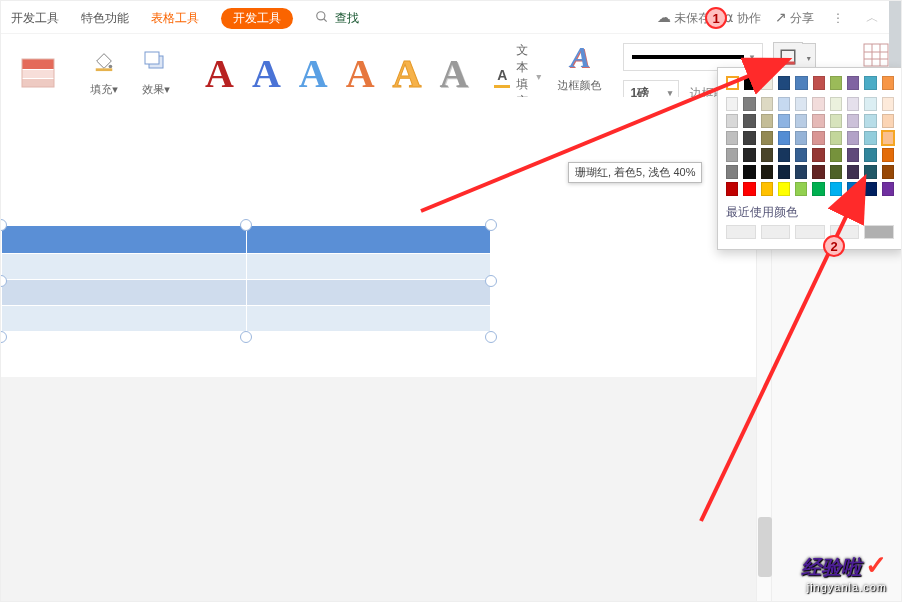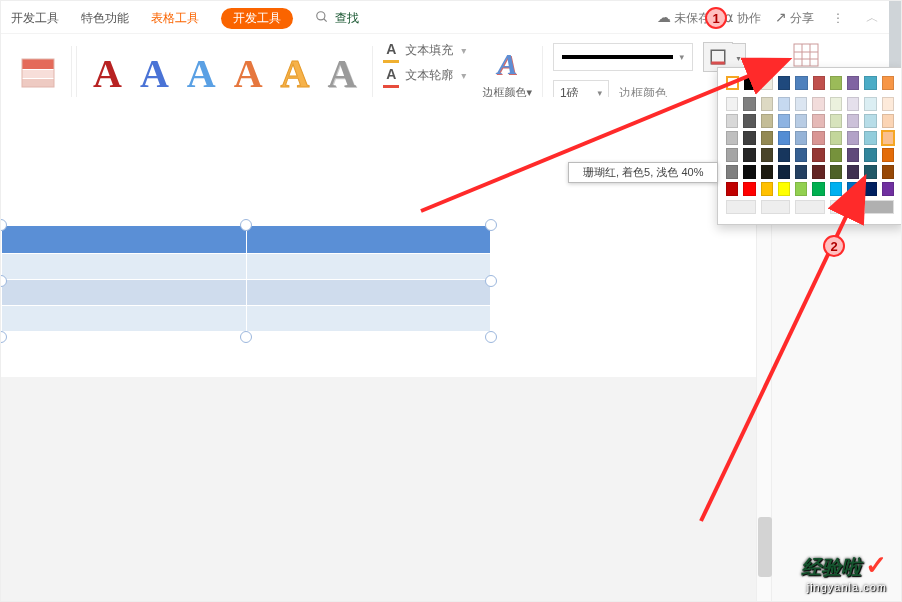--- a/index.html
+++ b/index.html
@@ -29,21 +29,21 @@
 .wa4 { color:#e6773e; }
 .wa5 { color:#f6b24a; -webkit-text-stroke:1px #e59a2a; }
 .wa6 { color:#9a9a9a; text-shadow:1px 1px 0 #ccc; }
 .mini { display:flex; align-items:center; gap:6px; font-size:12px; color:#666; }
 .mini .drop { color:#aaa; font-size:10px; margin-left:2px; }
 .mini .ico { width:16px; height:16px; display:inline-flex; align-items:center; justify-content:center; }
 .bigAu { width:24px; height:24px; display:flex; align-items:center; justify-content:center; border-bottom:3px solid #e74c3c; font-weight:800; color:#555; font-size:14px; }
 
 .line-style-combo { width:140px; height:28px; border:1px solid #ddd; display:flex; align-items:center; justify-content:center; padding:0 8px; }
 .line-style-combo .ln { flex:1; height:4px; background:#000; }
-.line-width-combo { width:56px; height:26px; border:1px solid #ddd; display:flex; align-items:center; justify-content:space-between; padding:0 6px; font-size:12px; color:#555; }
+.line-width-combo { width:56px; height:26px; border:1px solid #ddd; display:flex; align-items:center; justify-content:space-between; padding:0 6px; font-size:12px; color:#555;font-weight:bold; }
 .border-color-btn { width:30px; height:30px; border:1px solid #ccc; background:#f3f3f3; display:flex; align-items:center; justify-content:center; position:relative; }
 .border-color-btn svg { display:block; }
 .border-color-btn .drp { position:absolute; right:-14px; top:0; width:14px; height:30px; border:1px solid #ccc; border-left:none; display:flex; align-items:center; justify-content:center; font-size:8px; color:#777; background:#f3f3f3;}
 .right-strip { position:absolute; right:0; top:0; width:12px; height:96px; background:#cfd4d8; }
 
 
 .canvas { position:absolute; left:0; top:96px; right:0; bottom:0; background:#f9f9f9; }
 .page { position:absolute; left:0; top:0; width:755px; height:280px; background:#fff; }
 .page-shadow { position:absolute; left:0; top:280px; width:755px; height:226px; background:#f3f3f3; }
 
@@ -66,31 +66,31 @@
 .minitool .it { display:flex; align-items:center; gap:6px; }
 .minitool .ei { color:#e35454; }
 
 
 .popup { position:absolute; right:-2px; top:66px; width:186px; background:#fff; border:1px solid #ccc; box-shadow:0 4px 10px rgba(0,0,0,0.18); padding:8px 8px 10px 8px; z-index:20; }
 .popup .row { display:flex; gap:5px; margin-top:3px; }
 .sw { width:14px; height:14px; border:1px solid rgba(0,0,0,0.12); }
 .popup .section { font-size:12px; color:#557; margin-top:8px; }
 .popup .wide-row { display:flex; gap:5px; margin-top:4px; }
 .wsw { width:30px; height:14px; background:#eee; border:1px solid #ddd; }
-.tooltip { position:absolute; left:-150px; top:94px; background:#fff; border:1px solid #bbb; padding:2px 14px; font-size:11px; color:#444; white-space:nowrap; box-shadow:0 1px 4px rgba(0,0,0,0.2); }
+.tooltip { position:absolute; left:-150px; top:94px; background:#fff; border:1px solid #bbb; padding:2px 6px; font-size:11px; color:#444; white-space:nowrap; box-shadow:0 1px 4px rgba(0,0,0,0.2); }
 
 
 .anno-svg { position:absolute; left:0; top:0; width:902px; height:602px; pointer-events:none; z-index:30;}
 .badge { position:absolute; width:22px; height:22px; border:2px solid #ff2a2a; border-radius:50%; background:#ffc0c0; color:#b00000; font-weight:700; display:flex; align-items:center; justify-content:center; font-size:13px; z-index:31;}
 .b1 { left:704px; top:6px; }
 .b2 { left:822px; top:234px; }
 
 
 .watermark { position:absolute; right:14px; bottom:8px; text-align:right; font-family: Arial, sans-serif; z-index:25;}
-.watermark .t { font-weight:800; font-style:italic; font-size:20px; color:#14532d; text-shadow:0 0 3px #000, 1px 1px 1px #000; display:inline-block; }
+.watermark .t { font-weight:800; font-style:italic; font-size:20px; color:#4c1d95; text-shadow:0 0 3px #000, 1px 1px 1px #000; display:inline-block; }
 .watermark .chk { color:#ff3b2f; font-size:26px; font-weight:900; margin-left:4px; }
 .watermark .sub { font-size:11px; color:#fff; text-shadow:0 0 3px #000, 1px 1px 1px #000; letter-spacing:1px; }
 </style>
 </head>
 <body>
 
 <div class="tabs">
   <span class="tab">开发工具</span>
   <span class="tab">特色功能</span>
   <span class="tab active">表格工具</span>
@@ -119,20 +119,41 @@
     <div class="btn">
       <svg width="34" height="30">
           <rect x="1" y="1" width="32" height="10" fill="#e46a5a"></rect>
           <rect x="1" y="12" width="32" height="8" fill="#f7ded9"></rect>
           <rect x="1" y="21" width="32" height="8" fill="#eecac2"></rect>
           <rect x="1" y="1" width="32" height="28" fill="none" stroke="#e1b5ac"></rect>
         </svg>
     </div>
   </div>
   <div class="sep"></div>
+  <div class="group">
+    <div class="btn">
+      <span class="top">
+        <svg width="26" height="22" viewBox="0 0 24 24">
+            <path d="M4 12 L12 4 L20 12 L12 20 Z" fill="#fff" stroke="#777"></path>
+            <circle cx="19" cy="18" r="2" fill="#888"></circle>
+            <rect x="3" y="20" width="18" height="3" fill="#e6b24d"></rect>
+          </svg>
+      </span>
+      <span><span>填充</span><span class="drop">▾</span></span>
+    </div>
+    <div class="btn">
+      <span class="top">
+        <svg width="26" height="22">
+            <rect x="6" y="6" width="14" height="12" fill="#dde6f5" stroke="#7a9bd1"></rect>
+            <rect x="2" y="2" width="14" height="12" fill="#fff" stroke="#7a9bd1"></rect>
+          </svg>
+      </span>
+      <span><span>效果</span><span class="drop">▾</span></span>
+    </div>
+  </div>
   <div class="sep"></div>
   <div class="group">
     <span class="wordart wa1">A</span>
     <span class="wordart wa2">A</span>
     <span class="wordart wa3">A</span>
     <span class="wordart wa4">A</span>
     <span class="wordart wa5">A</span>
     <span class="wordart wa6">A</span>
   </div>
   <div class="sep"></div>
@@ -314,20 +335,21 @@
       <div class="sw" style="background: rgb(255, 0, 0);"></div>
       <div class="sw" style="background: rgb(255, 192, 0);"></div>
       <div class="sw" style="background: rgb(255, 255, 0);"></div>
       <div class="sw" style="background: rgb(146, 208, 80);"></div>
       <div class="sw" style="background: rgb(0, 176, 80);"></div>
       <div class="sw" style="background: rgb(0, 176, 240);"></div>
       <div class="sw" style="background: rgb(0, 112, 192);"></div>
       <div class="sw" style="background: rgb(0, 32, 96);"></div>
       <div class="sw" style="background: rgb(112, 48, 160);"></div>
     </div>
+  <div class="section">最近使用颜色</div>
   <div class="wide-row">
     <div class="wsw"></div>
     <div class="wsw"></div>
     <div class="wsw"></div>
     <div class="wsw"></div>
     <div class="wsw" style="background:#b0b0b0"></div>
   </div>
 </div>
 
 <svg class="anno-svg">

